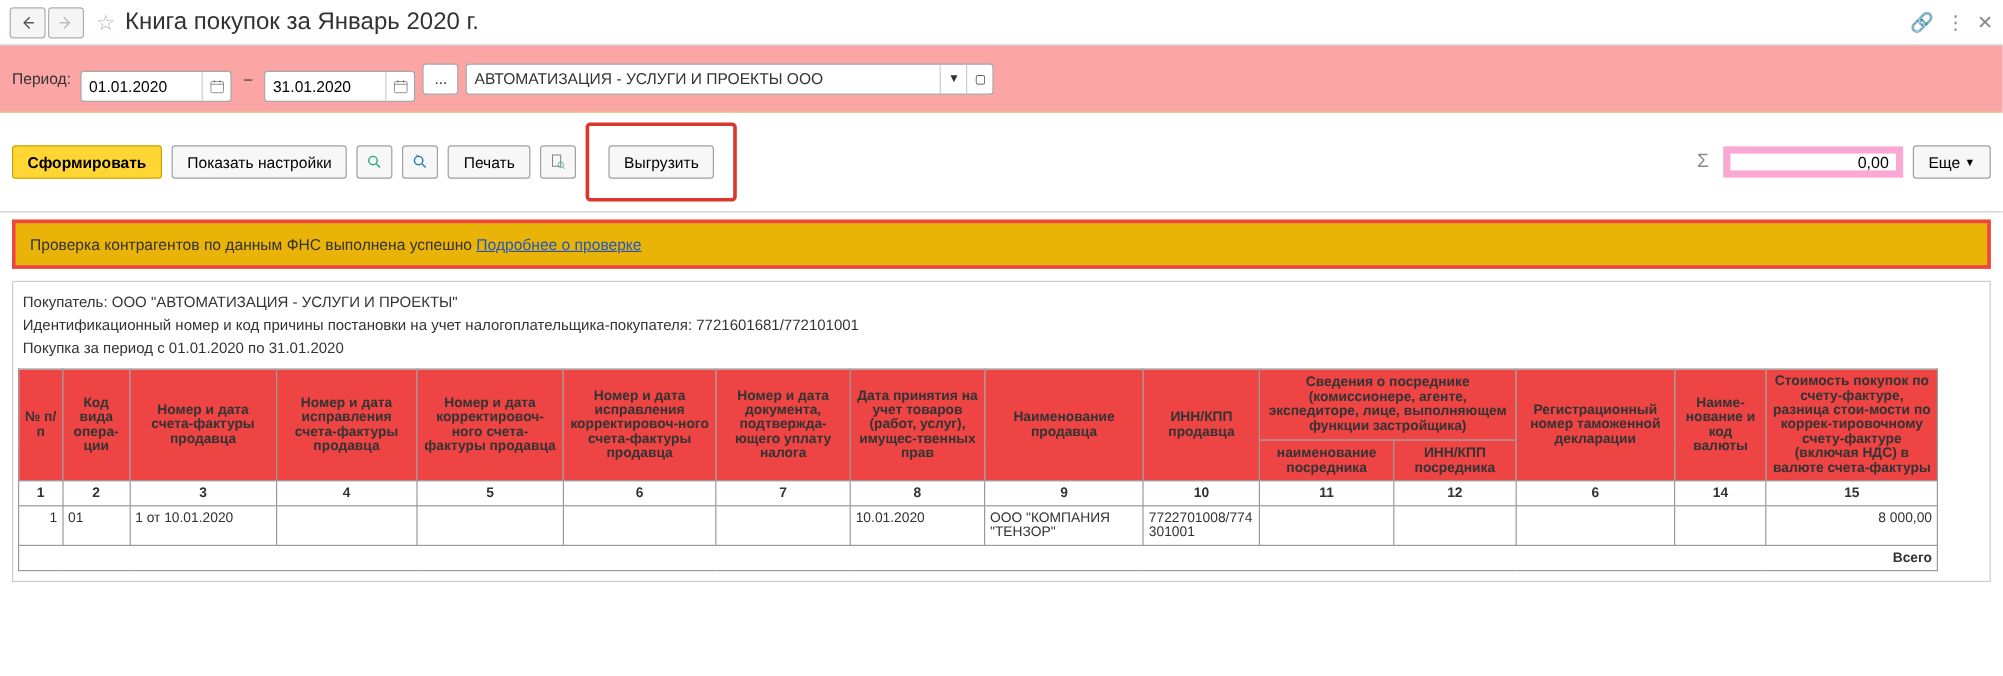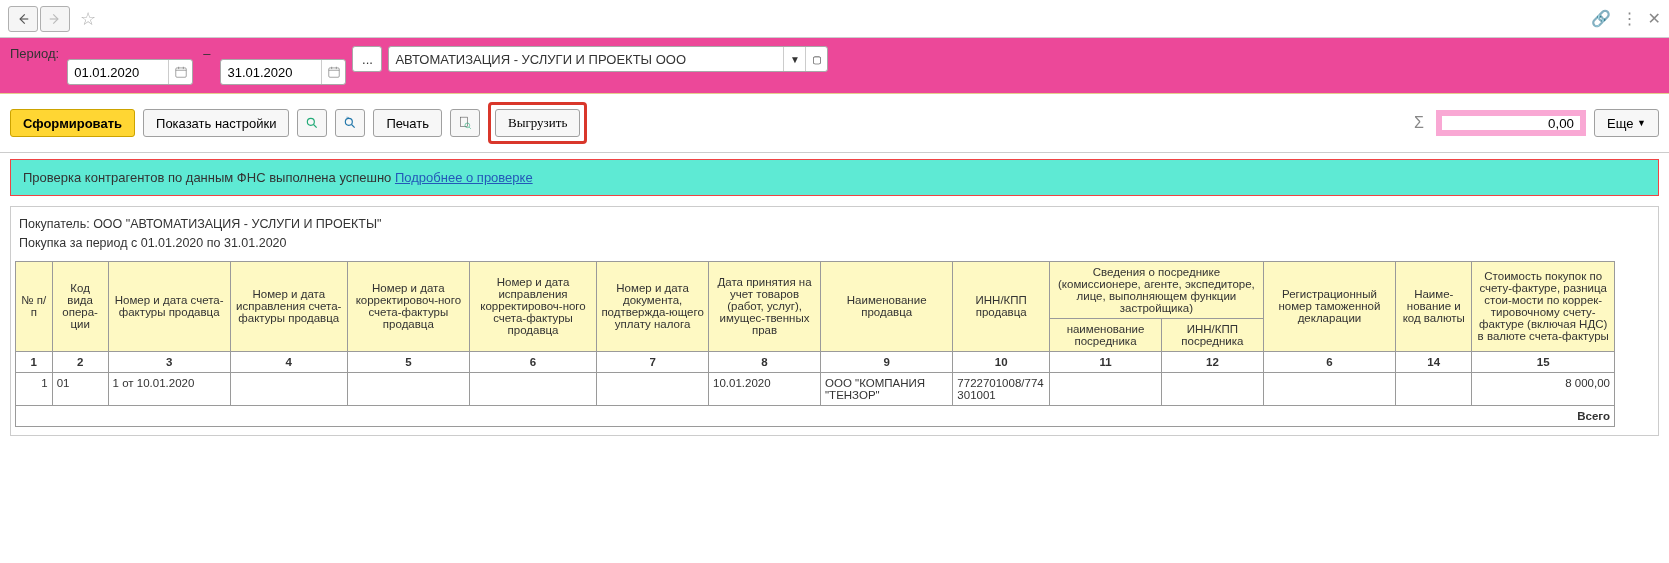--- a/index.html
+++ b/index.html
@@ -26,24 +26,24 @@
     justify-content: center;
     margin-right: 2px;
     border-radius: 3px;
     cursor: pointer;
   }
   .star-icon { margin: 0 8px; color: #b0b0b0; font-size: 18px; }
   .title-text { font-size: 20px; font-weight: 400; }
   .titlebar-right { margin-left: auto; display:flex; align-items:center; gap:10px; color:#888;}
   .titlebar-right .ico { cursor:pointer; font-size:16px; }
   .filterbar {
-    background: #ec4899;
+    background: #fca5a5;
     padding: 8px 10px;
     display: flex;
-    align-items: flex-start;
+    align-items: center;
     gap: 6px;
     border-bottom: 1px solid #e3cf8c;
   }
   .filterbar label { margin-right: 2px; }
   .date-input-wrap {
     display:flex; align-items:center;
     border:1px solid #a8a8a8; background:#fff; height:26px;
     border-radius:3px;
     margin-top:13px;
   }
@@ -65,29 +65,29 @@
     display:flex; align-items:center; gap:8px;
     border-bottom: 1px solid #ccc;
   }
   .btn {
     height:28px; padding:0 12px; border:1px solid #a0a0a0; background:#f7f7f7;
     border-radius:3px; cursor:pointer; display:inline-flex;align-items:center;justify-content:center;
     font-size:13px;
   }
   .btn-primary { background:#ffd633; border-color:#cca300; font-weight:bold; color:#000;}
   .btn-highlight { border:3px solid #d9372b; padding:4px; border-radius:4px;}
-  .btn-highlight .btn { margin:0;font-family:Liberation Serif, serif; }
+  .btn-highlight .btn { margin:12px; }
   .icon-btn { width:30px; padding:0; }
   .toolbar-right { margin-left:auto; display:flex;align-items:center;gap:8px;}
   .sigma { font-size:16px; color:#888; margin-right:4px;}
   .sum-input { width:150px;height:26px;border:6px solid #f9a8d4;text-align:right;padding:0 6px;background:#fff;}
   .success-bar {
     margin:6px 10px 0 10px;
-    background:#5eead4;
-    border:1px solid #ef4444;
+    background:#eab308;
+    border:3px solid #ef4444;
     padding:10px 12px;
   }
   .success-bar a { color:#2358b8; }
   .report-wrap {
     margin:10px;
     border:1px solid #ccc;
     padding:8px 4px;
     overflow-x:auto;
   }
   .report-meta { font-size:12.5px; line-height:1.5; margin:0 0 8px 4px;}
@@ -97,21 +97,21 @@
     table-layout:fixed;
   }
   table.report th, table.report td {
     border:1px solid #9a9a9a;
     font-size:11.5px;
     padding:4px 4px;
     vertical-align:middle;
     text-align:center;
     word-wrap:break-word;
   }
-  table.report thead th { background:#fef9c3; font-weight:normal; }
+  table.report thead th { background:#ef4444; font-weight:bold; }
   table.report .numrow td { font-weight:bold; height:18px;}
   table.report tbody td { text-align:left; vertical-align:top;}
   table.report tbody td.r { text-align:right;}
   table.report tbody tr.total td { font-weight:bold; text-align:right;}
   .svg-ico { width:14px;height:14px; }
 </style>
 </head>
 <body>
 
 <div class="titlebar">
@@ -121,20 +121,21 @@
         <path d="M7 12h14" stroke="#555" stroke-width="2"></path>
       </svg>
   </div>
   <div class="nav-btn">
     <svg class="svg-ico" viewBox="0 0 24 24">
         <path d="M9 4l8 8-8 8" stroke="#bbb" stroke-width="2" fill="none"></path>
         <path d="M3 12h14" stroke="#bbb" stroke-width="2"></path>
       </svg>
   </div>
   <span class="star-icon">☆</span>
+  <span class="title-text">Книга покупок за Январь 2020 г.</span>
   <div class="titlebar-right">
     <span class="ico">🔗</span>
     <span class="ico">⋮</span>
     <span class="ico">✕</span>
   </div>
 </div>
 
 <div class="filterbar">
   <label>Период:</label>
   <div class="date-input-wrap">
@@ -201,20 +202,21 @@
 </div>
 
 <div class="success-bar">
   <span>Проверка контрагентов по данным ФНС выполнена успешно </span>
   <a href="#">Подробнее о проверке</a>
 </div>
 
 <div class="report-wrap">
   <div class="report-meta">
     <div><span>Покупатель:  </span><span>ООО "АВТОМАТИЗАЦИЯ - УСЛУГИ И ПРОЕКТЫ"</span></div>
+    <div><span>Идентификационный номер и код причины постановки на учет налогоплательщика-покупателя:  </span><span>7721601681/772101001</span></div>
     <div>Покупка за период с 01.01.2020 по 31.01.2020</div>
   </div>
 
   <table class="report">
     <colgroup>
       <col style="width:36px">
         <col style="width:55px">
         <col style="width:120px">
       <col style="width:115px">
         <col style="width:120px">

